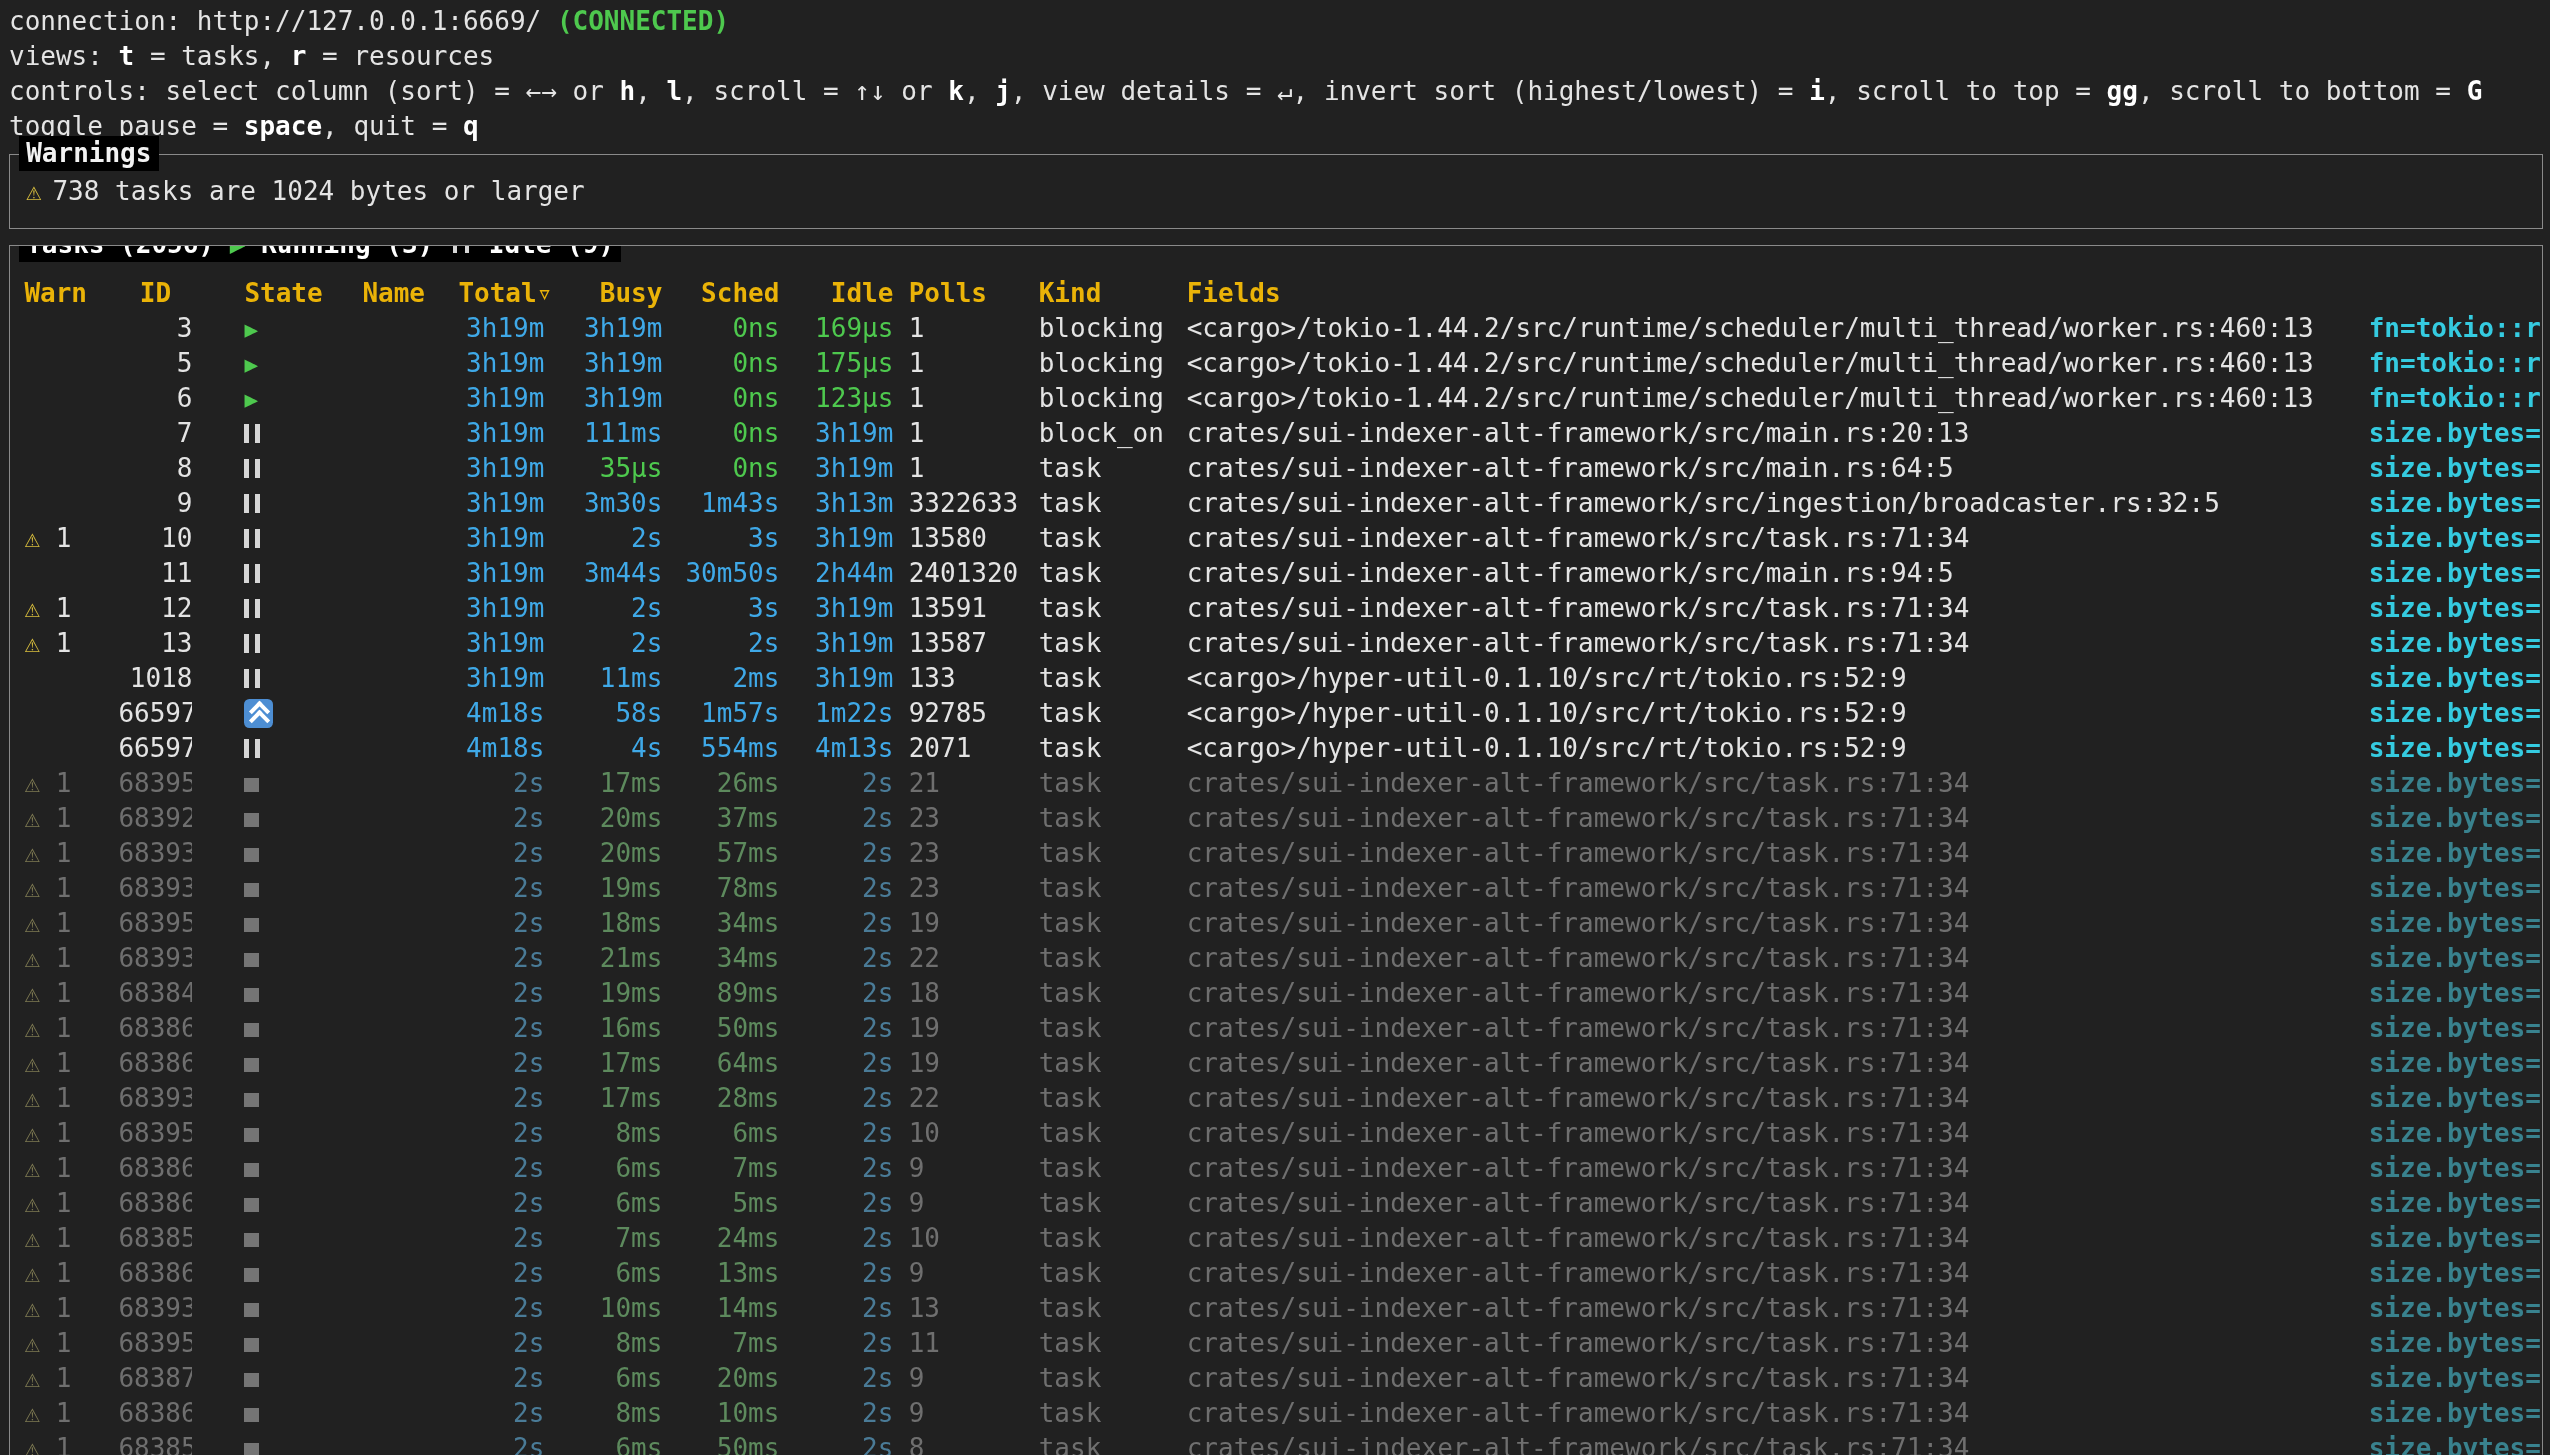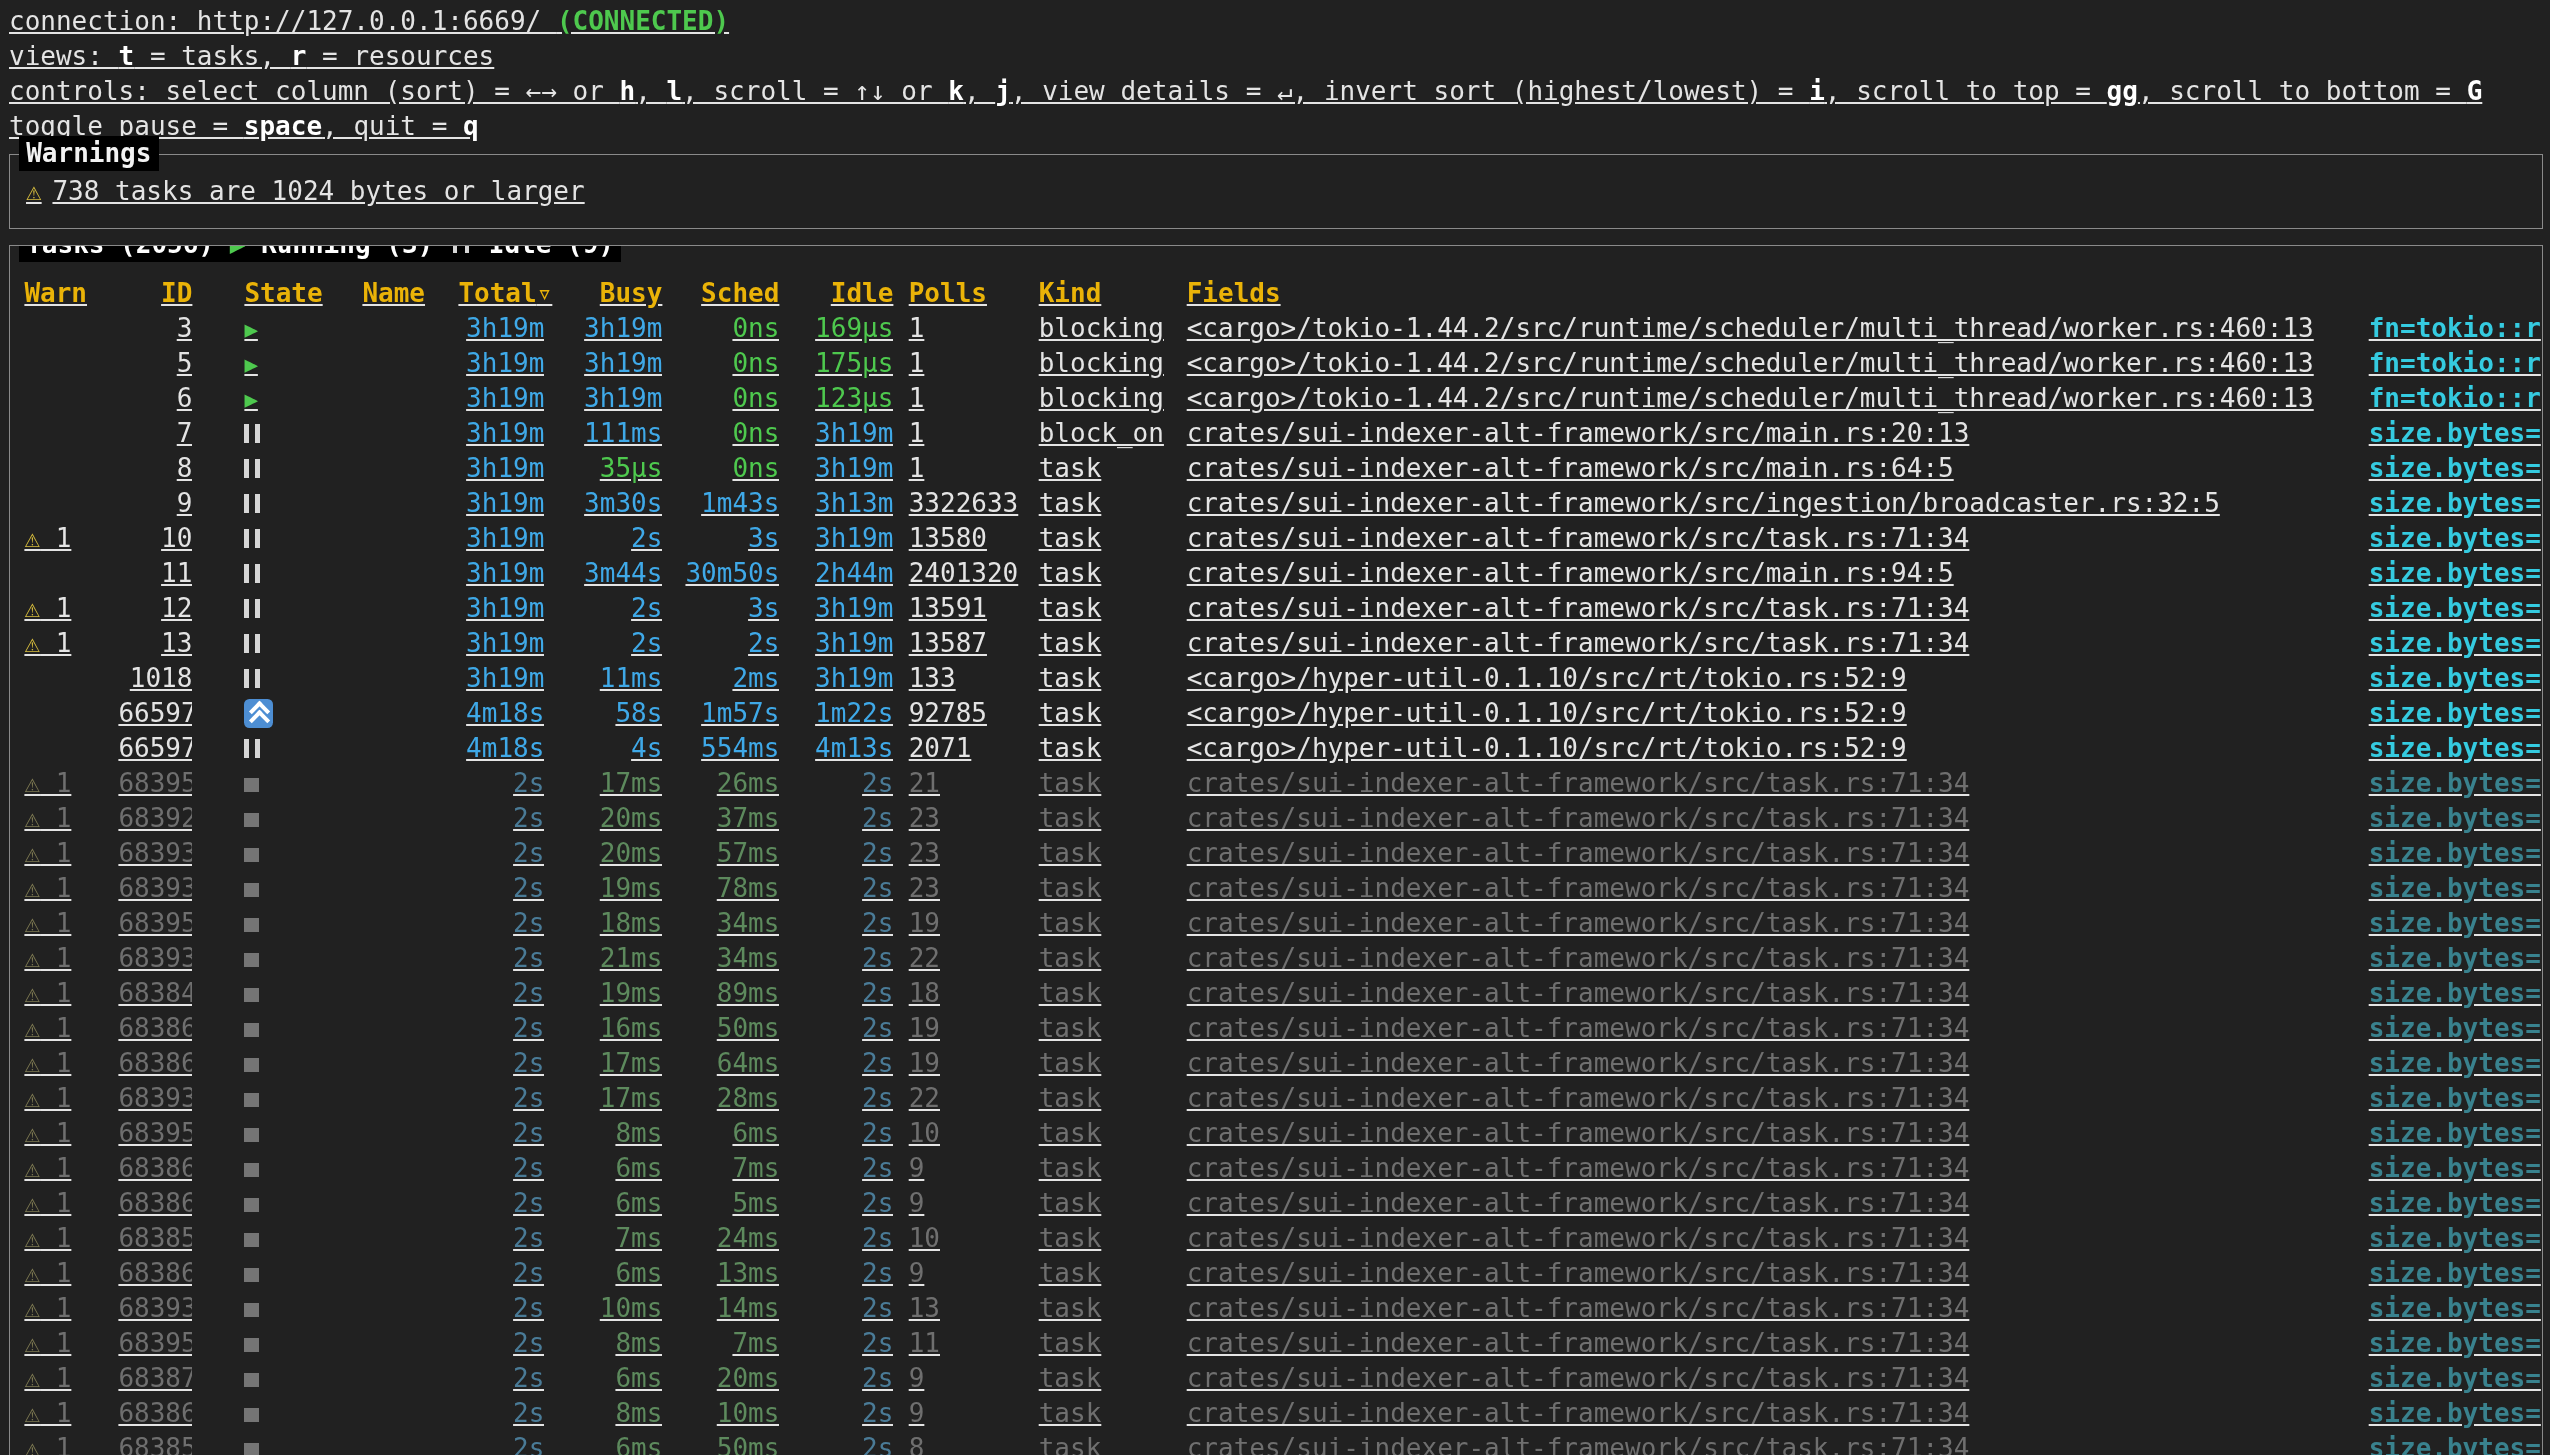--- a/index.html
+++ b/index.html
@@ -7,21 +7,20 @@
     position:relative;
     width:2550px;height:1456px;
     box-sizing:border-box;
     padding:3.6px 7.2px 0 9px;
     overflow:hidden;
     background:#212121;
     color:#e4e4e4;
     font-family:"DejaVu Sans Mono","DejaVu Sans",monospace;
     font-size:26px;
     line-height:35px;
-    text-decoration:underline;
   }
   .hline{white-space:nowrap;overflow:hidden;height:35px;}
   .bold{font-weight:bold;color:#ffffff;}
   .green{color:#4ec94e;font-weight:bold;}
   .pausebars{
     display:inline-block;width:15.3px;height:19px;
     border-left:4.5px solid #d6d6d6;border-right:4.5px solid #d6d6d6;
     box-sizing:border-box;margin:0 4.5px;vertical-align:-0.9px;
   }
   
@@ -46,21 +45,21 @@
   .trow{
     display:grid;
     grid-template-columns:94px 74px 170px 96px 86px 118px 117px 114px 130px 148px 1182px minmax(0,1fr);
     height:35px;line-height:35px;
     white-space:nowrap;
   }
   .cell{overflow:hidden;}
   .thead{font-weight:bold;color:#eab308;}
   .thead .cell{overflow:visible;}
   .col-id{text-align:right;}
-  .thead .col-id{text-align:right;}
+  .thead .col-id{text-align:center;}
   .dur{text-align:right;}
   .thead .dur{}
   .col-state{padding-left:52px;}
   .col-polls,.col-kind,.col-loc,.col-fields{padding-left:15.3px;}
   .db{color:#3fa9e8;}
   .dg{color:#4ec94e;}
   .fieldtxt{color:#35cbe0;font-weight:bold;}
   .dim{color:#6f6f6f;}
   .dim .db{color:#4a7b97;}
   .dim .dg{color:#5d8a5d;}

